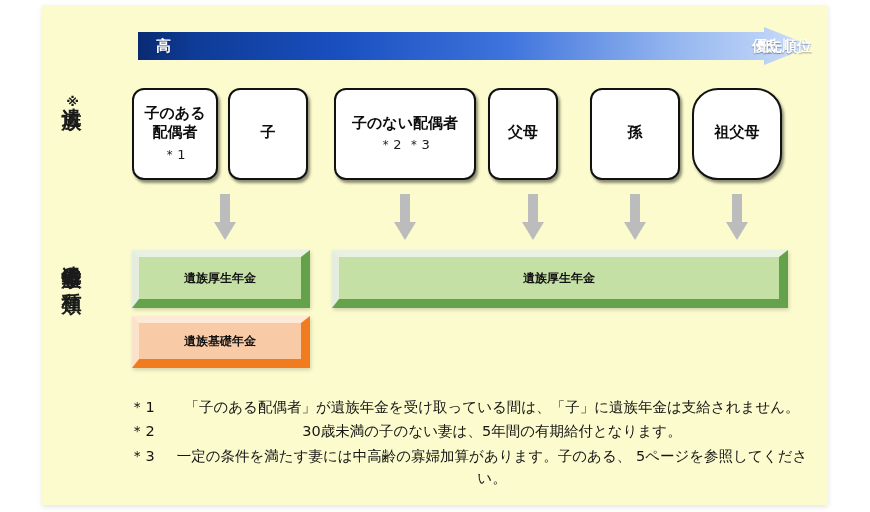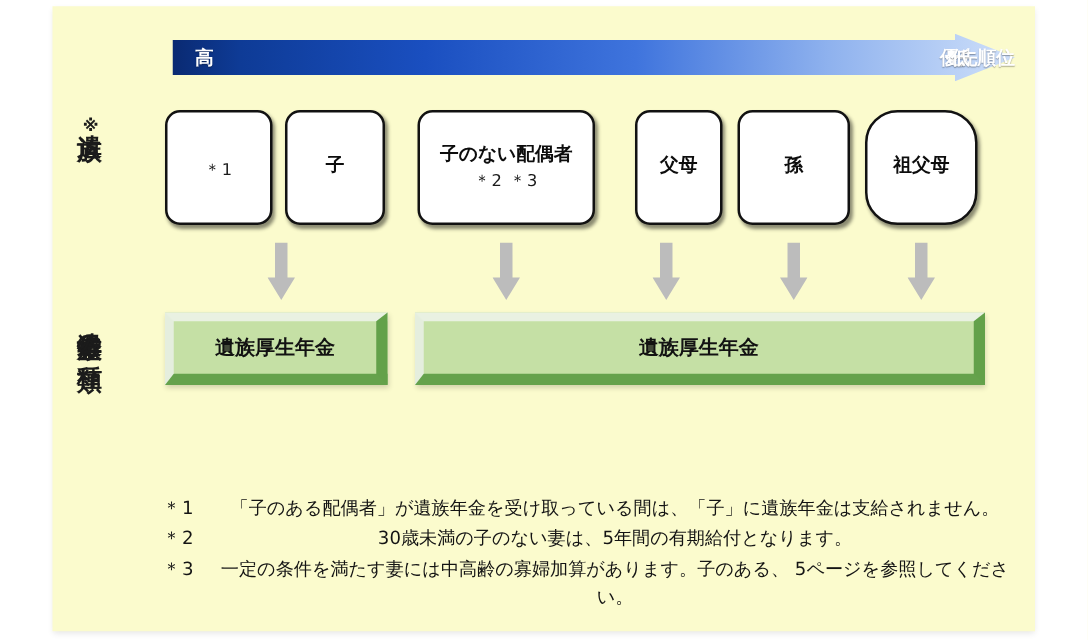--- a/index.html
+++ b/index.html
@@ -121,21 +121,21 @@
   }
   .down-arrow svg { display: block; }
 
   
   .bar {
     position: absolute;
     box-sizing: border-box;
     display: flex;
     align-items: center;
     justify-content: center;
-    font-size: 16px;
+    font-size: 12px;
     font-weight: bold;
     color: #121212;
     border-style: solid;
     border-width: 7px 9px 9px 7px;
   }
   .bar-green {
     background: #c5e0a5;
     border-color: #eef4e8 #69a council 0 0;
     border-top-color: #e9f1e2;
     border-left-color: #e5eede;
@@ -208,31 +208,33 @@
         </linearGradient>
       </defs>
       <path d="M0,5 L626,5 L626,0 L674,19 L626,38 L626,33 L0,33 Z" fill="url(#pg)"></path>
     </svg>
     <div class="banner-text" id="banner-high">高</div>
     <div class="banner-text" id="banner-mid">優先順位</div>
     <div class="banner-text" id="banner-low">低</div>
   </div>
 
   <div class="bene-box" id="bbox0" style="left: 132px; width: 86px;">
+    <div class="bene-title">子のある
+配偶者</div>
     <div class="bene-note">＊1</div>
   </div>
   <div class="bene-box" id="bbox1" style="left: 228px; width: 80px;">
     <div class="bene-title">子</div>
     <div class="bene-note"></div>
   </div>
   <div class="bene-box" id="bbox2" style="left: 334px; width: 142px;">
     <div class="bene-title">子のない配偶者</div>
     <div class="bene-note">＊2  ＊3</div>
   </div>
-  <div class="bene-box" id="bbox3" style="left: 508px; width: 70px;">
+  <div class="bene-box" id="bbox3" style="left: 488px; width: 70px;">
     <div class="bene-title">父母</div>
     <div class="bene-note"></div>
   </div>
   <div class="bene-box" id="bbox4" style="left: 590px; width: 90px;">
     <div class="bene-title">孫</div>
     <div class="bene-note"></div>
   </div>
   <div class="bene-box" id="bbox5" style="left: 692px; width: 90px; border-radius: 26px;">
     <div class="bene-title">祖父母</div>
     <div class="bene-note"></div>
@@ -258,20 +260,21 @@
         <path d="M6,0 L16,0 L16,28 L22,28 L11,46 L0,28 L6,28 Z" fill="#bcbcbc"></path>
       </svg>
   </div>
   <div class="down-arrow" id="arr4" style="left: 726px;">
     <svg width="22" height="46" viewBox="0 0 22 46">
         <path d="M6,0 L16,0 L16,28 L22,28 L11,46 L0,28 L6,28 Z" fill="#bcbcbc"></path>
       </svg>
   </div>
 
   <div class="bar bar-green" id="bar-kousei-left">遺族厚生年金</div>
+  <div class="bar bar-orange" id="bar-kiso-left">遺族基礎年金</div>
   <div class="bar bar-green" id="bar-kousei-right">遺族厚生年金</div>
 
   <div id="footnotes">
     <div class="fn-row">
       <div class="fn-marker">＊1</div>
       <div class="fn-text">「子のある配偶者」が遺族年金を受け取っている間は、「子」に遺族年金は支給されません。</div>
     </div>
     <div class="fn-row">
       <div class="fn-marker">＊2</div>
       <div class="fn-text">30歳未満の子のない妻は、5年間の有期給付となります。</div>

